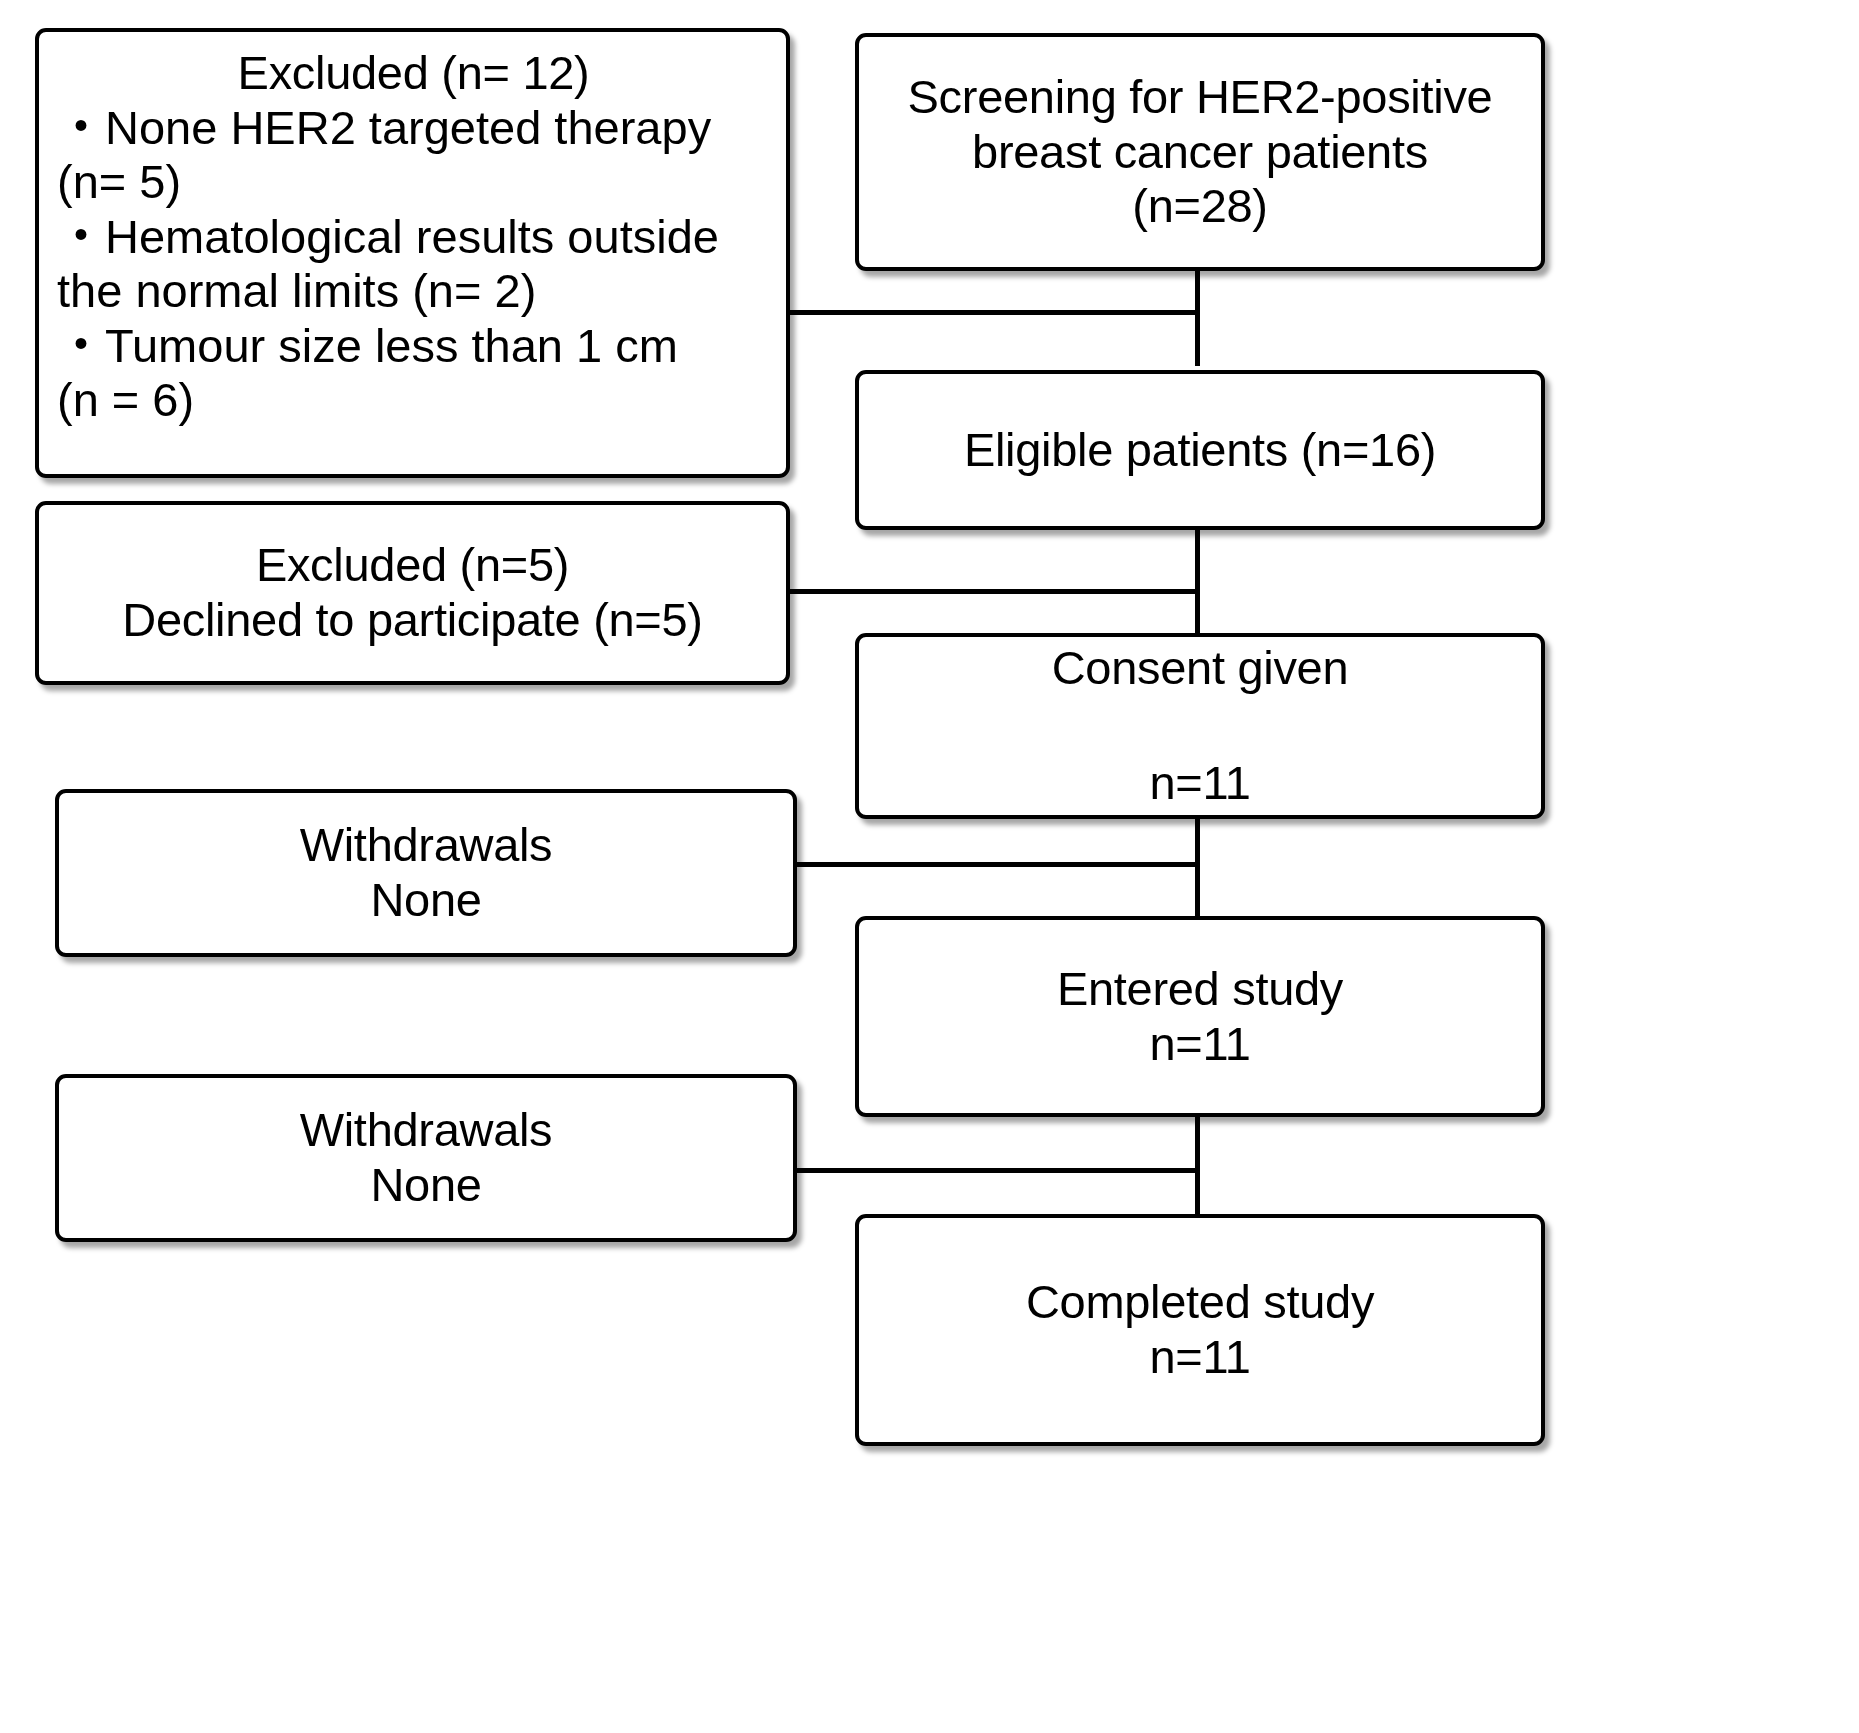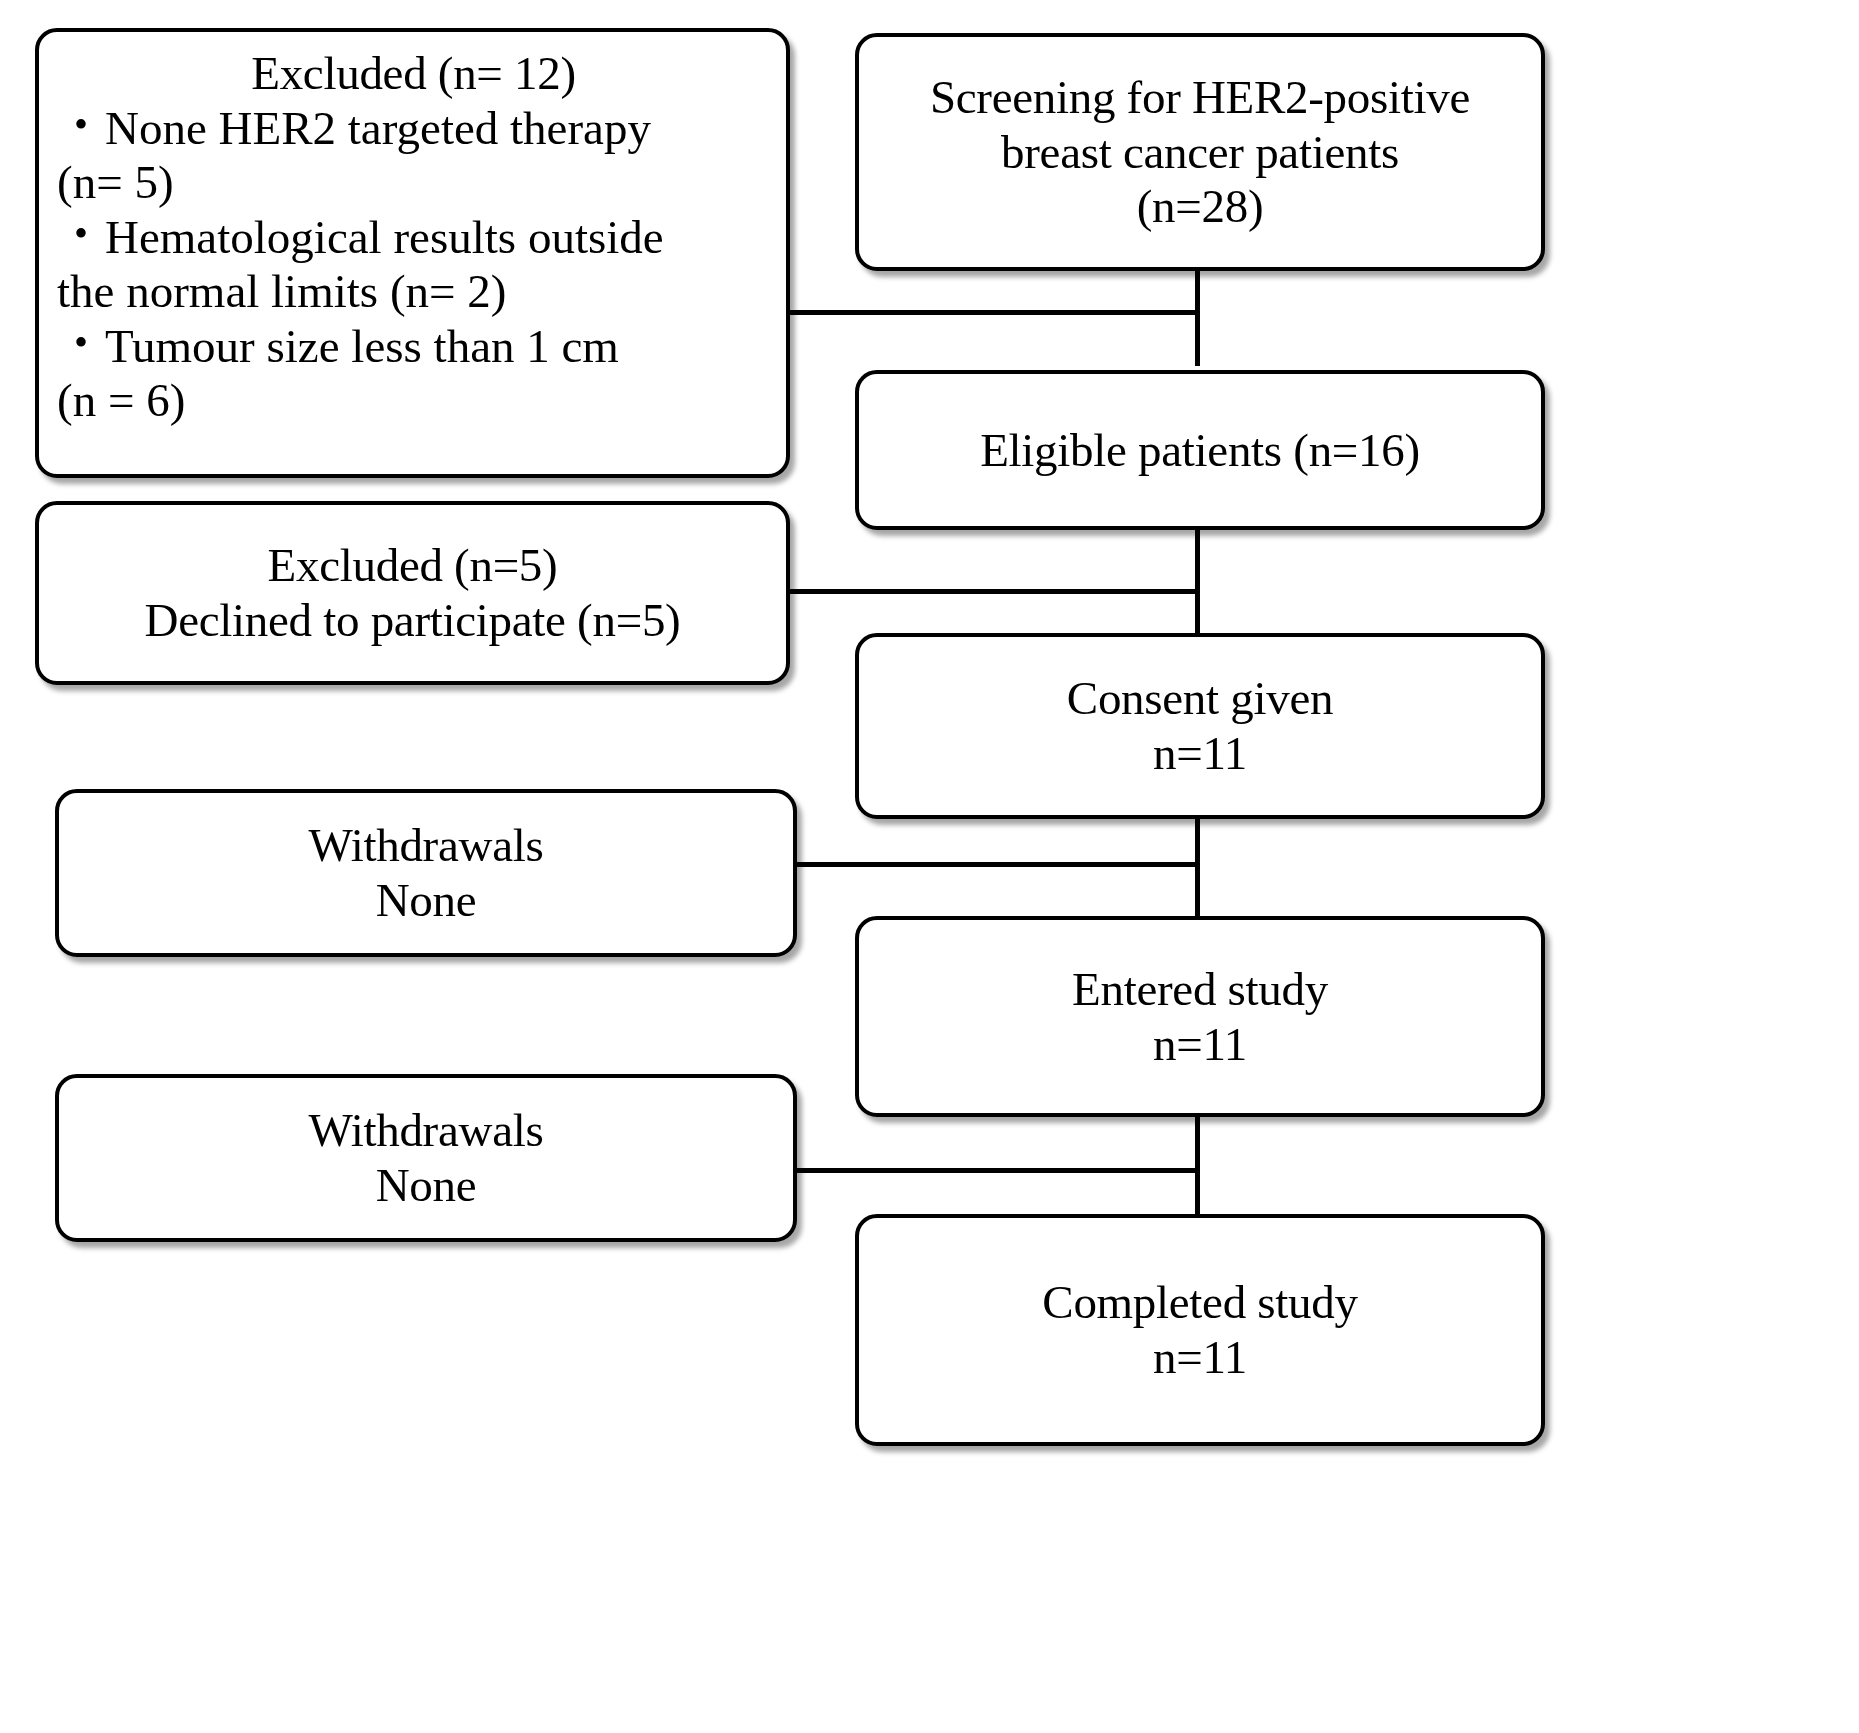--- a/index.html
+++ b/index.html
@@ -18,29 +18,28 @@
     background: #ffffff;
     overflow: hidden;
   }
 
   
   .node {
     position: absolute;
     box-sizing: border-box;
     background: #ffffff;
     border: 4px solid #000000;
-    border-radius: 22px;
+    border-radius: 11px;
     box-shadow: 5px 6px 5px rgba(0,0,0,0.35);
     display: flex;
     flex-direction: column;
     justify-content: center;
     align-items: center;
     z-index: 5;
     padding: 4px 14px;
-    font-family: Liberation Serif, serif;
   }
   .node .line {
     display: block;
     width: 100%;
     text-align: center;
     font-size: 47px;
     line-height: 1.16;
     letter-spacing: -0.3px;
     white-space: nowrap;
   }
@@ -115,21 +114,21 @@
   <div class="node" style="left:855px; top:33px; width:690px; height:238px;">
     <span class="line">Screening for HER2-positive</span>
     <span class="line">breast cancer patients</span>
     <span class="line">(n=28)</span>
   </div>
 
   <div class="node" style="left:855px; top:370px; width:690px; height:160px;">
     <span class="line">Eligible patients (n=16)</span>
   </div>
 
-  <div class="node" style="left:855px; top:633px; width:690px; height:186px;">
+  <div class="node" style="left:855px; top:633px; width:690px; height:186px;justify-content:space-between;">
     <span class="line">Consent given</span>
     <span class="line">n=11</span>
   </div>
 
   <div class="node" style="left:855px; top:916px; width:690px; height:201px;">
     <span class="line">Entered study</span>
     <span class="line">n=11</span>
   </div>
 
   <div class="node" style="left:855px; top:1214px; width:690px; height:232px;">

